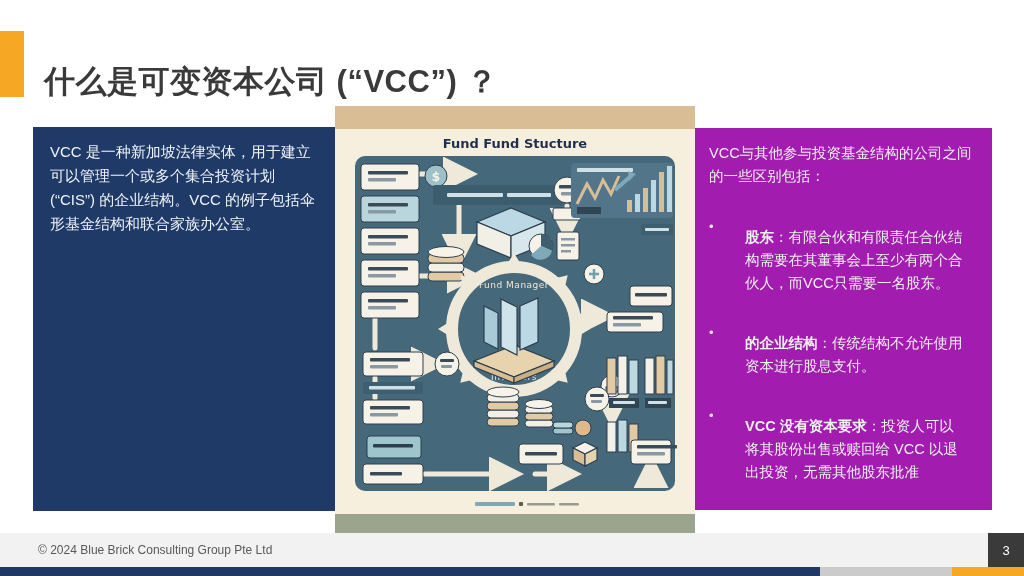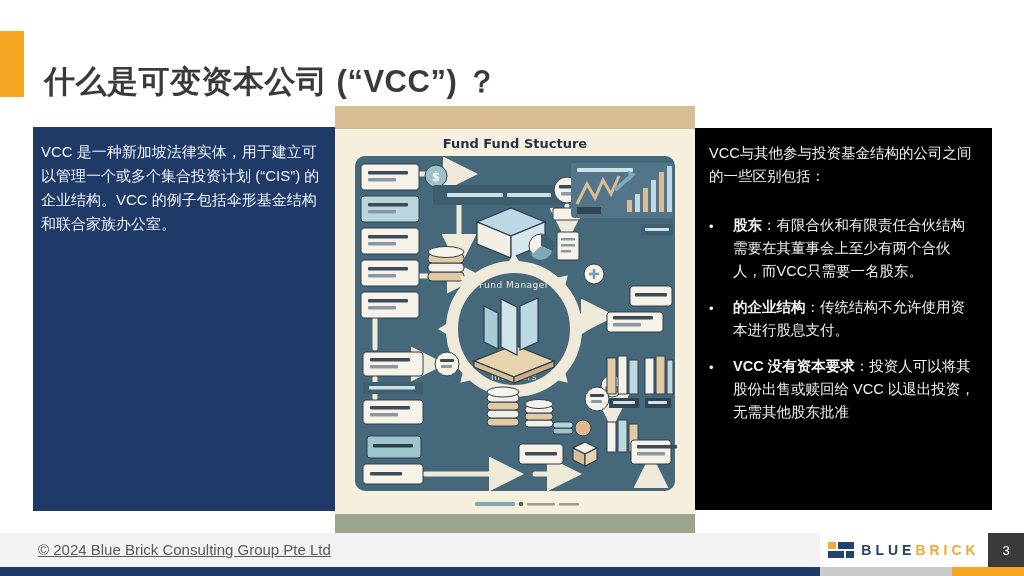--- a/index.html
+++ b/index.html
@@ -3,36 +3,36 @@
 <meta charset="utf-8">
 <style>
   html,body{margin:0;padding:0;background:#888;}
   .slide{position:relative;width:1024px;height:576px;background:#ffffff;overflow:hidden;
          font-family:"Liberation Sans","DejaVu Sans",sans-serif;}
   
   .accent{position:absolute;left:0;top:31px;width:24px;height:66px;background:#F6A723;}
   .title{position:absolute;left:44px;top:40px;font-size:31px;font-weight:bold;color:#3A3A3A;letter-spacing:.5px;}
   
   .left-panel{position:absolute;left:33px;top:127px;width:302px;height:384px;background:#1F3A67;
-              color:#EFF3F9;box-sizing:border-box;padding:13px 8px;font-size:15px;line-height:24px;overflow:hidden;}
+              color:#EFF3F9;box-sizing:border-box;padding:13px 17px;font-size:15px;line-height:24px;overflow:hidden;}
   .left-panel p{margin:0 0 24px 0;}
   
-  .right-panel{position:absolute;left:693px;top:128px;width:299px;height:382px;background:#000000;
+  .right-panel{position:absolute;left:693px;top:128px;width:299px;height:382px;background:#a21caf;
                color:#F0F0F0;box-sizing:border-box;padding:14px 16px;font-size:14.5px;line-height:23px;overflow:hidden;}
   .right-panel .intro{margin:0 0 26px 0;}
   .right-panel ul{list-style:none;margin:0;padding:0;}
   .right-panel li{display:flex;margin-bottom:13px;}
   .right-panel .marker{width:24px;flex:0 0 24px;font-size:13px;padding-top:1px;}
-  .right-panel li p{margin:0;flex:1;}
+  .right-panel li p{margin:12px;flex:1;}
   .right-panel b{font-weight:bold;}
   
   .illustration{position:absolute;left:335px;top:106px;width:360px;height:427px;}
   
   .footer-band{position:absolute;left:0;top:533px;width:1024px;height:34px;background:#F2F2F2;}
-  .copyright{position:absolute;left:38px;top:533px;height:34px;line-height:34px;font-size:15px;color:#595959;text-decoration:underline;}
+  .copyright{position:absolute;left:38px;top:533px;height:34px;line-height:34px;font-size:12px;color:#595959;}
   .bar-navy{position:absolute;left:0;top:567px;width:820px;height:9px;background:#1F3864;}
   .bar-gray{position:absolute;left:820px;top:567px;width:132px;height:9px;background:#CBCBCB;}
   .bar-orange{position:absolute;left:952px;top:567px;width:72px;height:9px;background:#F6A723;}
   .logo-box{position:absolute;left:820px;top:533px;width:168px;height:34px;background:#ffffff;
             display:flex;align-items:center;justify-content:center;gap:7px;}
   .logo-text{font-size:14px;font-weight:bold;letter-spacing:4px;}
   .logo-text .blue{color:#24426E;}
   .logo-text .brick{color:#EFA93C;}
   .page-badge{position:absolute;left:988px;top:533px;width:36px;height:34px;background:#3A3A3A;
               color:#ffffff;font-size:13px;display:flex;align-items:center;justify-content:center;}
@@ -296,24 +296,15 @@
       <rect x="224" y="397" width="20" height="2.5" rx="1" fill="#9A9A8F"></rect>
     </g>
   </svg>
 
   <div class="footer-band"></div>
   <div class="copyright">© 2024 Blue Brick Consulting Group Pte Ltd</div>
   <div class="bar-navy"></div>
   <div class="bar-gray"></div>
   <div class="bar-orange"></div>
 
-  <div class="logo-box">
-    <svg width="26" height="17" viewBox="0 0 26 17">
-      <rect x="0" y="0" width="8" height="7" fill="#EFA93C"></rect>
-      <rect x="10" y="0" width="16" height="7" fill="#24426E"></rect>
-      <rect x="0" y="9" width="16" height="7" fill="#24426E"></rect>
-      <rect x="18" y="9" width="8" height="7" fill="#24426E"></rect>
-    </svg>
-    <span class="logo-text"><span class="blue">BLUE</span><span class="brick">BRICK</span></span>
-  </div>
   <div class="page-badge">3</div>
 
 </div>
 
 </body></html>

